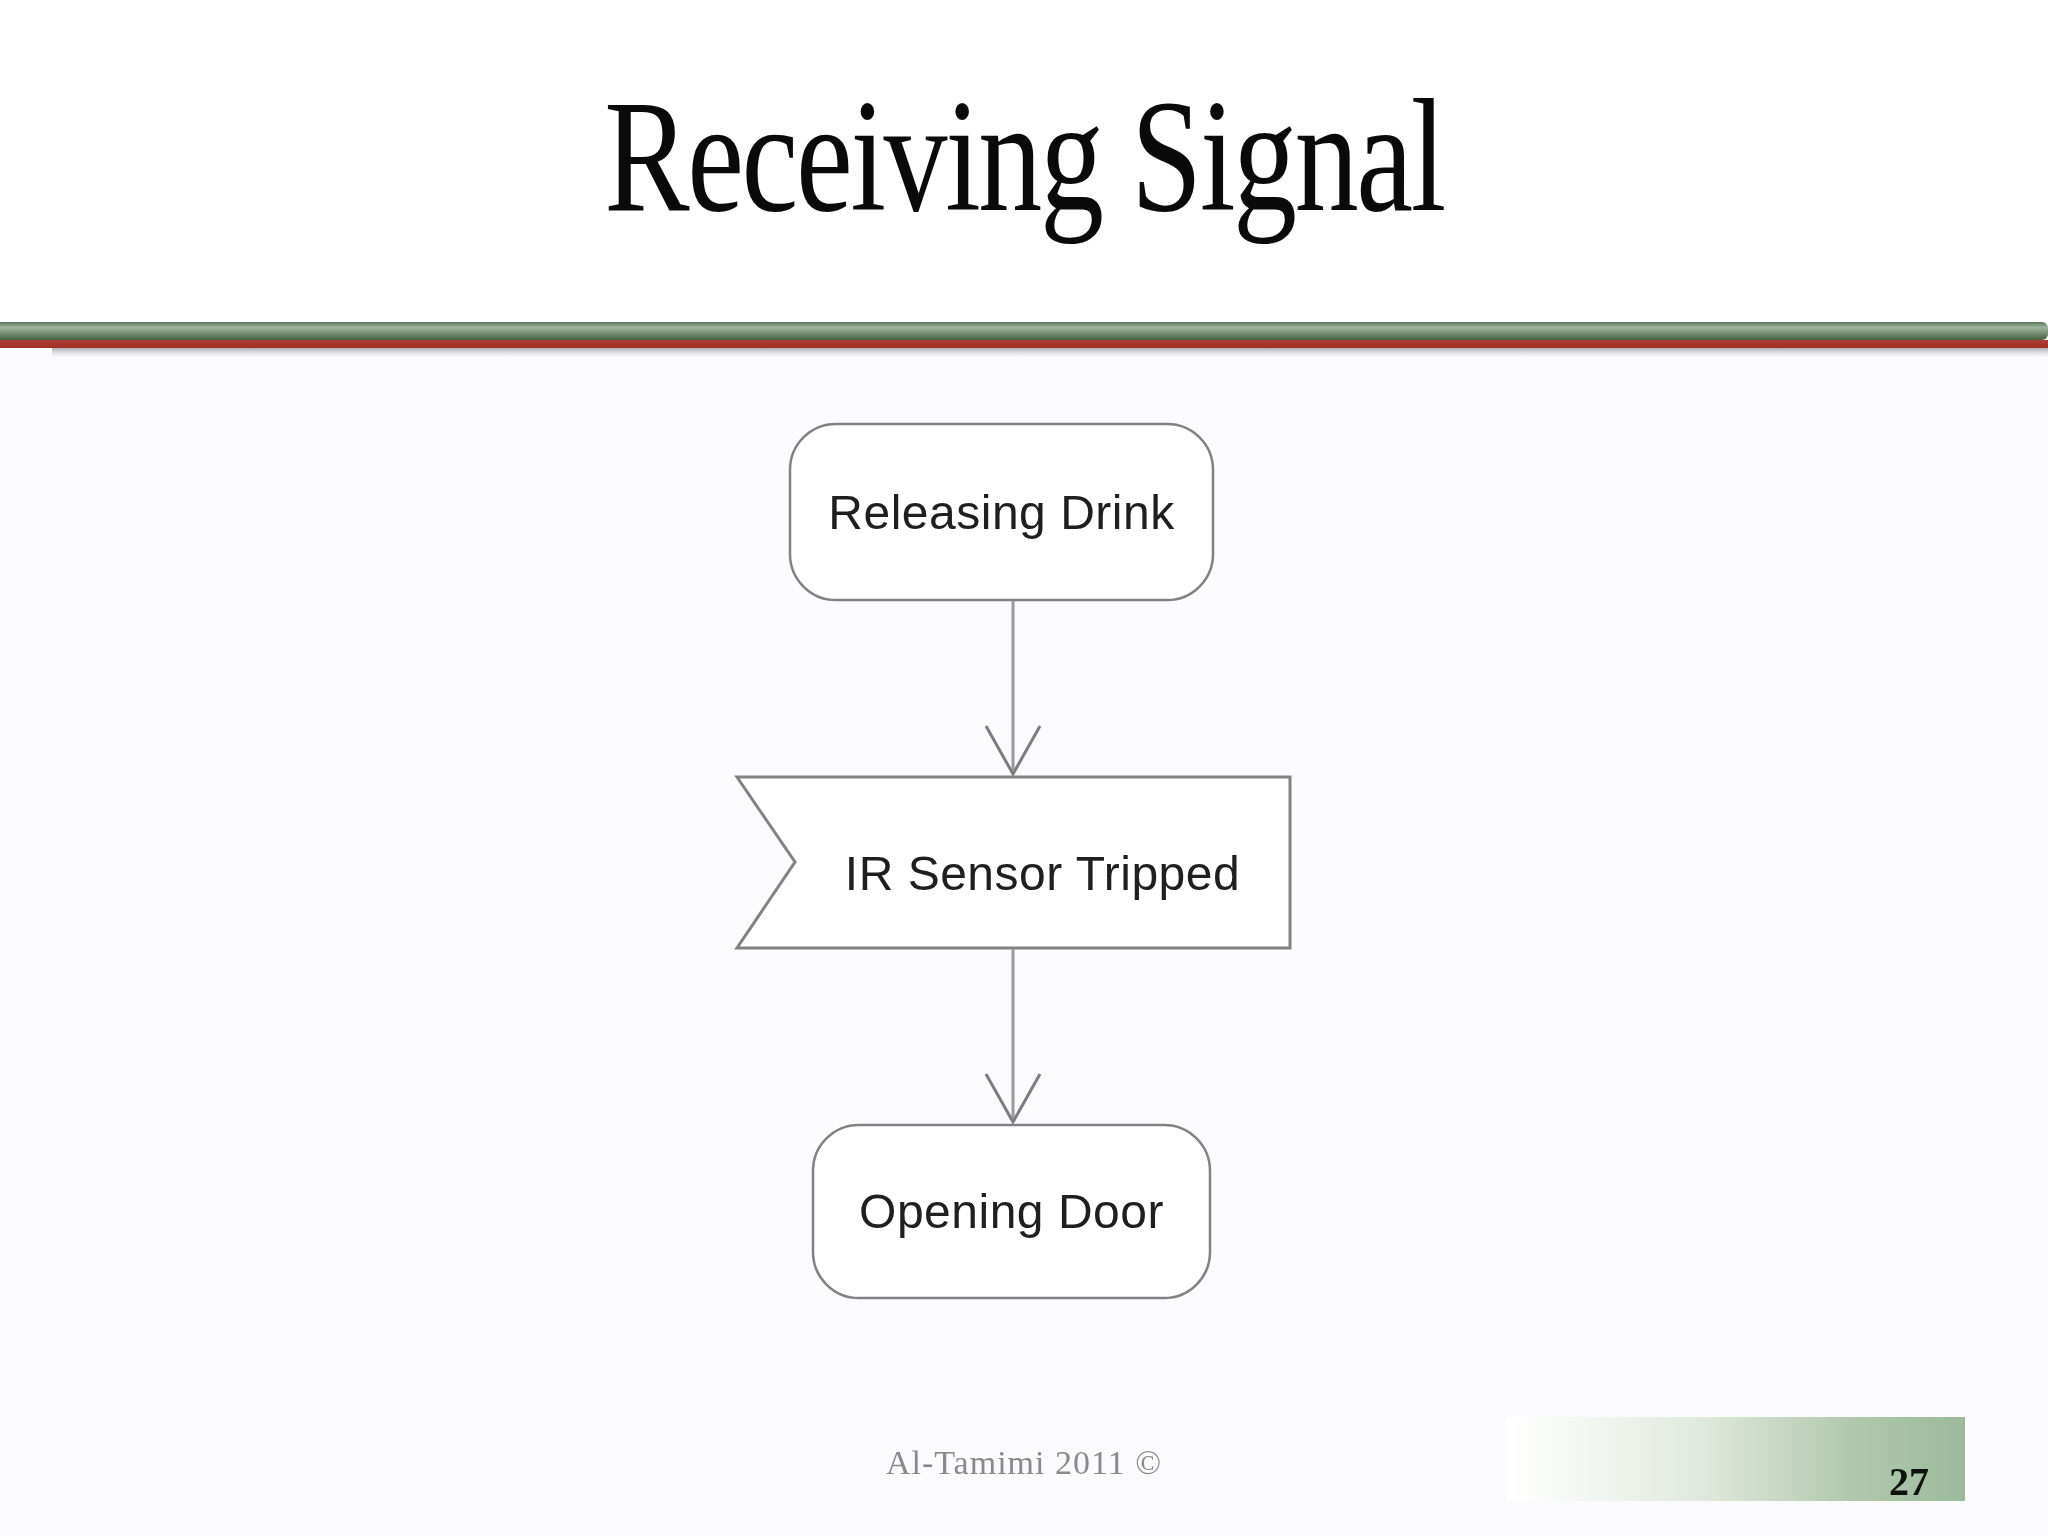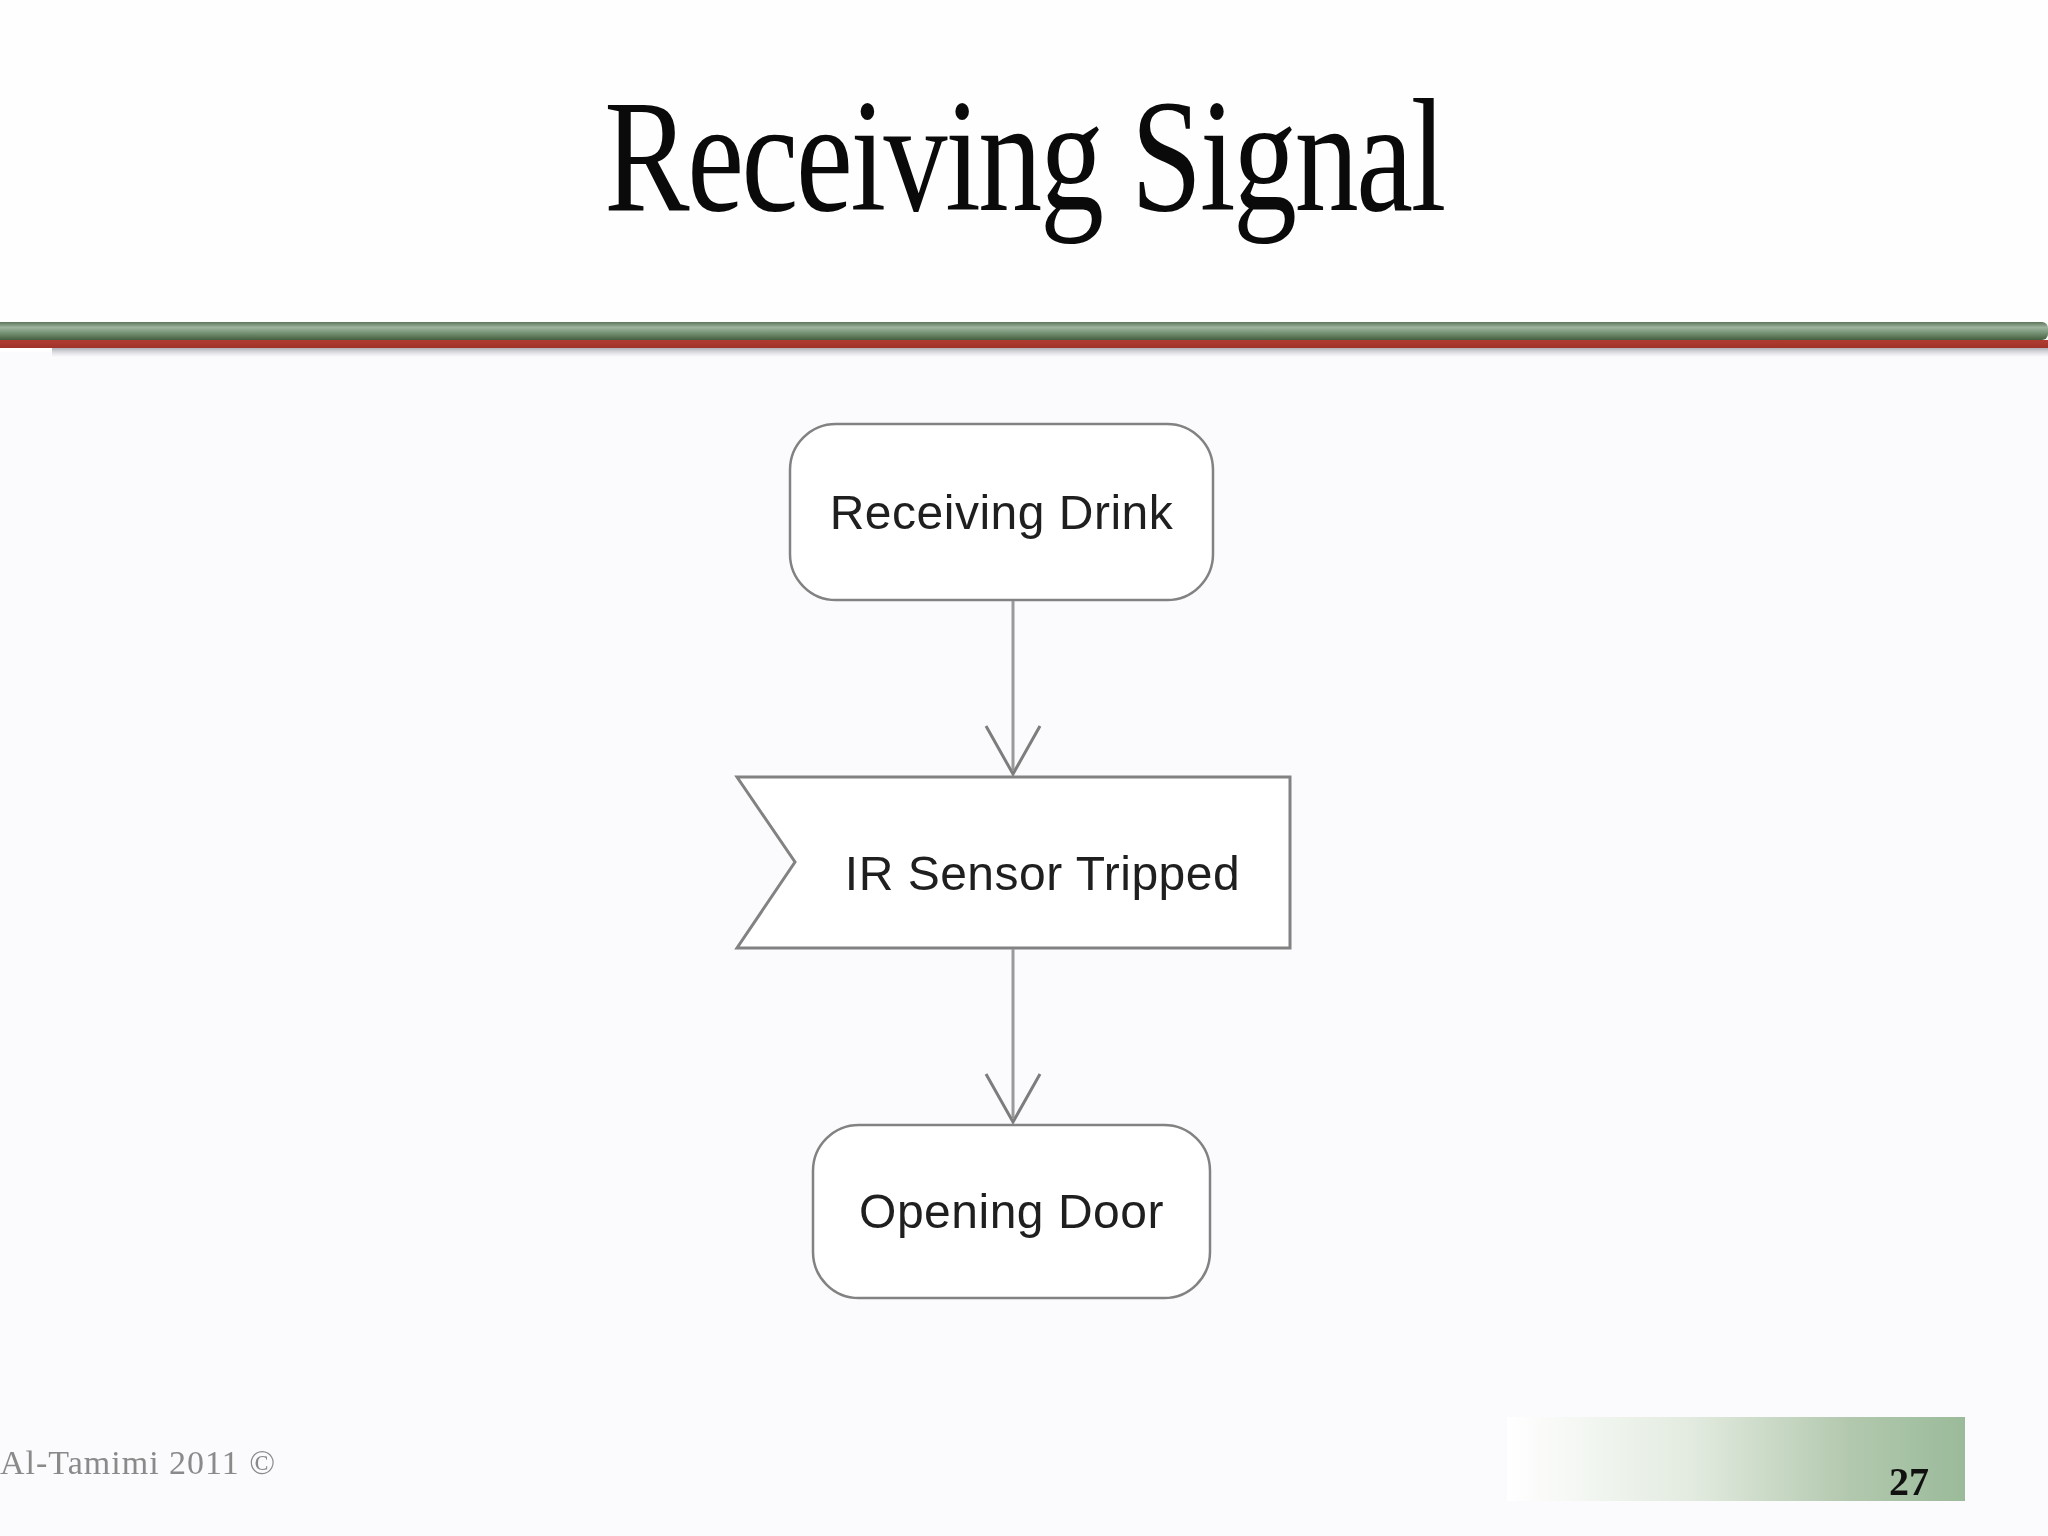--- a/index.html
+++ b/index.html
@@ -62,21 +62,21 @@
     color:#1f1f1f;
     letter-spacing:0.5px;
     white-space:nowrap;
   }
   .label-releasing{left:790px;top:424px;width:423px;height:176px;}
   .label-ir{left:795px;top:777px;width:495px;height:192px;}
   .label-opening{left:813px;top:1125px;width:397px;height:173px;}
   
   .footer-credit{
     position:absolute;left:0;top:1444px;width:2048px;
-    text-align:left;
+    text-align:center;
     font-family:"Liberation Serif", serif;
     font-size:34px;
     color:#8a8a8a;
     letter-spacing:1px;
   }
   .page-box{
     position:absolute;left:1507px;top:1417px;width:458px;height:84px;
     background:linear-gradient(90deg,#ffffff 0%,#e3ebe0 40%,#b2c8ae 75%,#9abb9a 100%);
     display:flex;align-items:center;justify-content:flex-end;
     padding-right:36px;padding-top:14px;
@@ -116,21 +116,21 @@
 
     <polygon points="737,777 1290,777 1290,948 737,948 795,862" fill="#ffffff" stroke="#828282" stroke-width="3"></polygon>
 
     <line x1="1013" y1="949" x2="1013" y2="1118" stroke="#9a9a9a" stroke-width="3"></line>
 
     <polyline points="986,1074 1013,1122 1040,1074" fill="none" stroke="#7d7d7d" stroke-width="3"></polyline>
 
     <rect x="813" y="1125" width="397" height="173" rx="46" ry="46" fill="#ffffff" stroke="#828282" stroke-width="2.5"></rect>
   </svg>
 
-  <div class="node-label label-releasing">Receiving Drink</div>
+  <div class="node-label label-releasing">Releasing Drink</div>
 
   <div class="node-label label-ir">IR Sensor Tripped</div>
 
   <div class="node-label label-opening">Opening Door</div>
 
   <div class="footer-credit">Al-Tamimi 2011 ©</div>
 
   <div class="page-box">
     <span class="page-number">27</span>
   </div>

